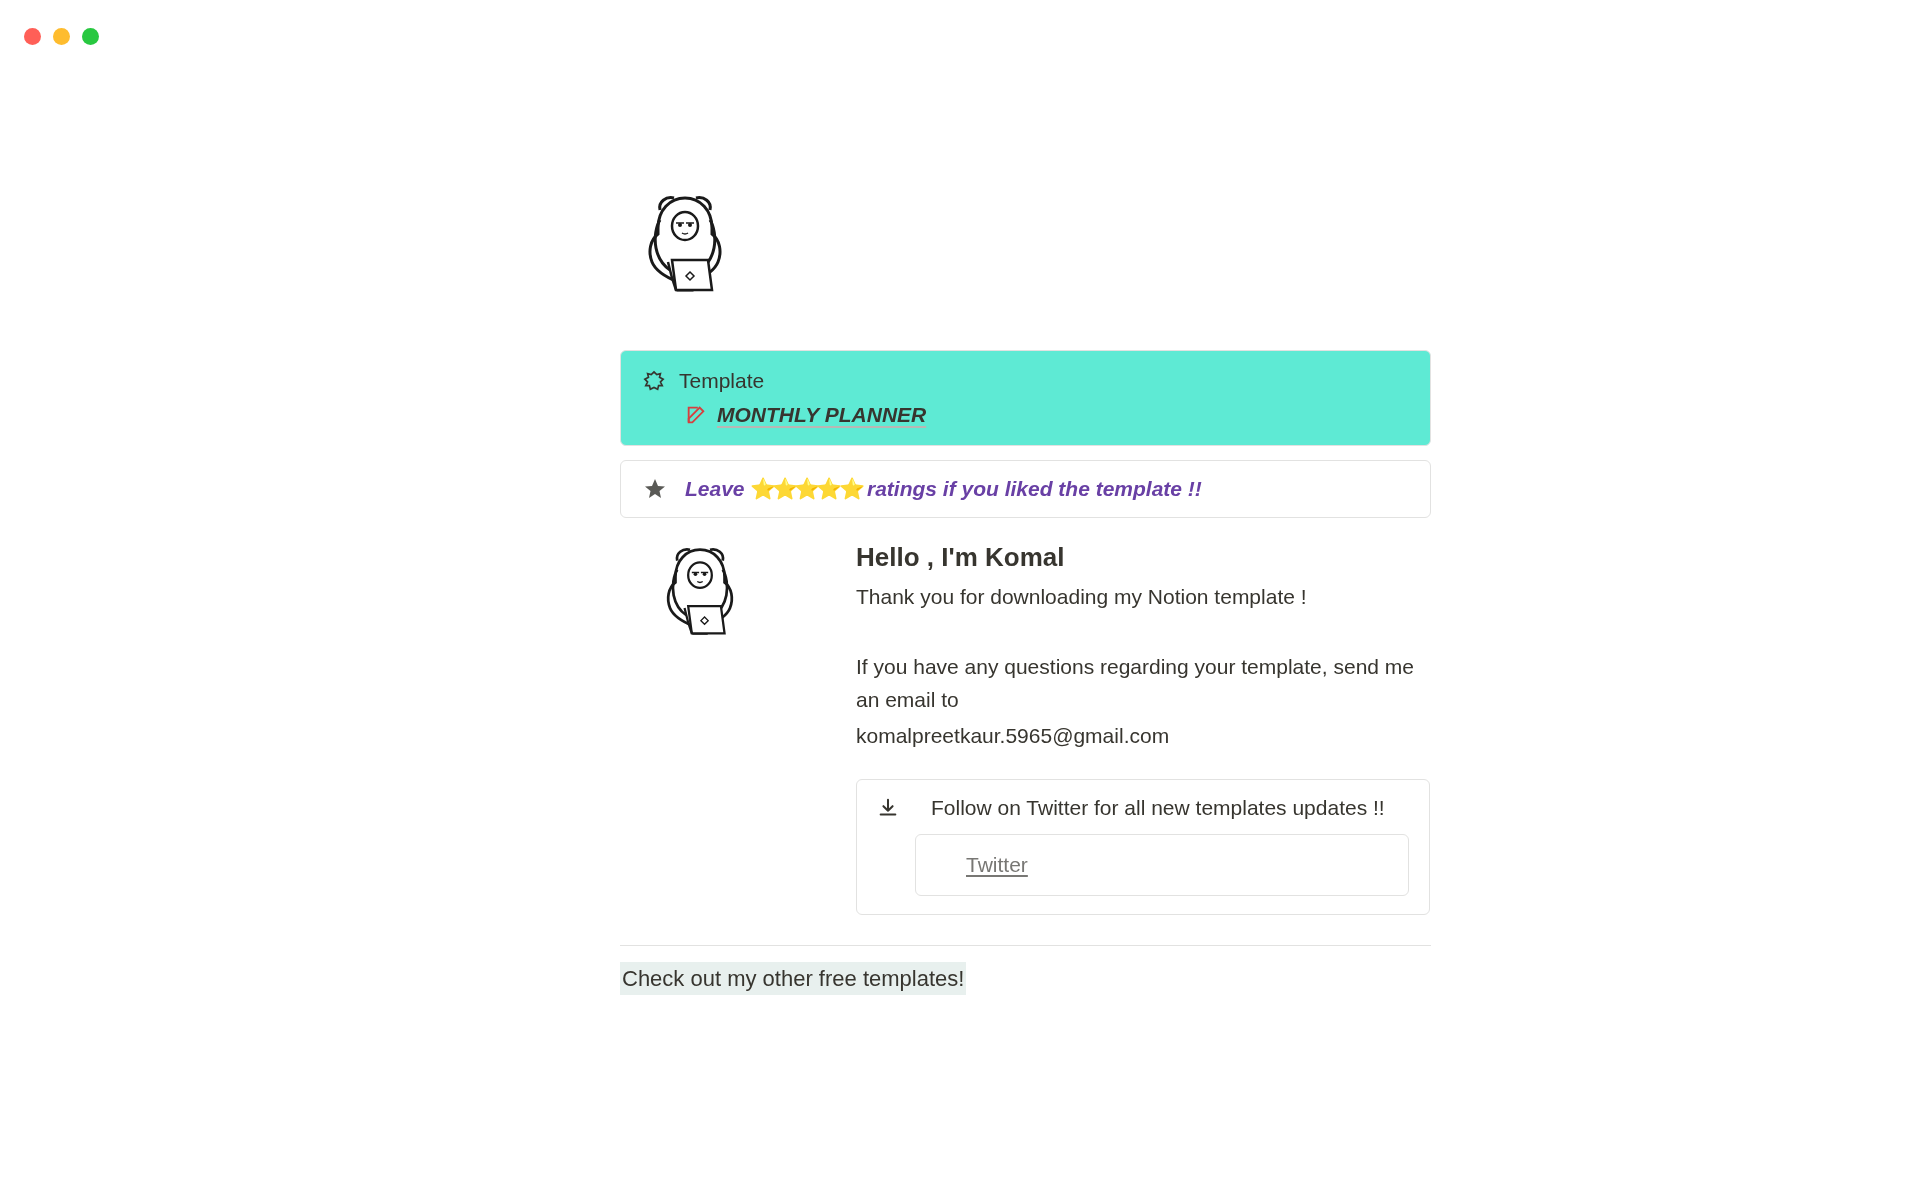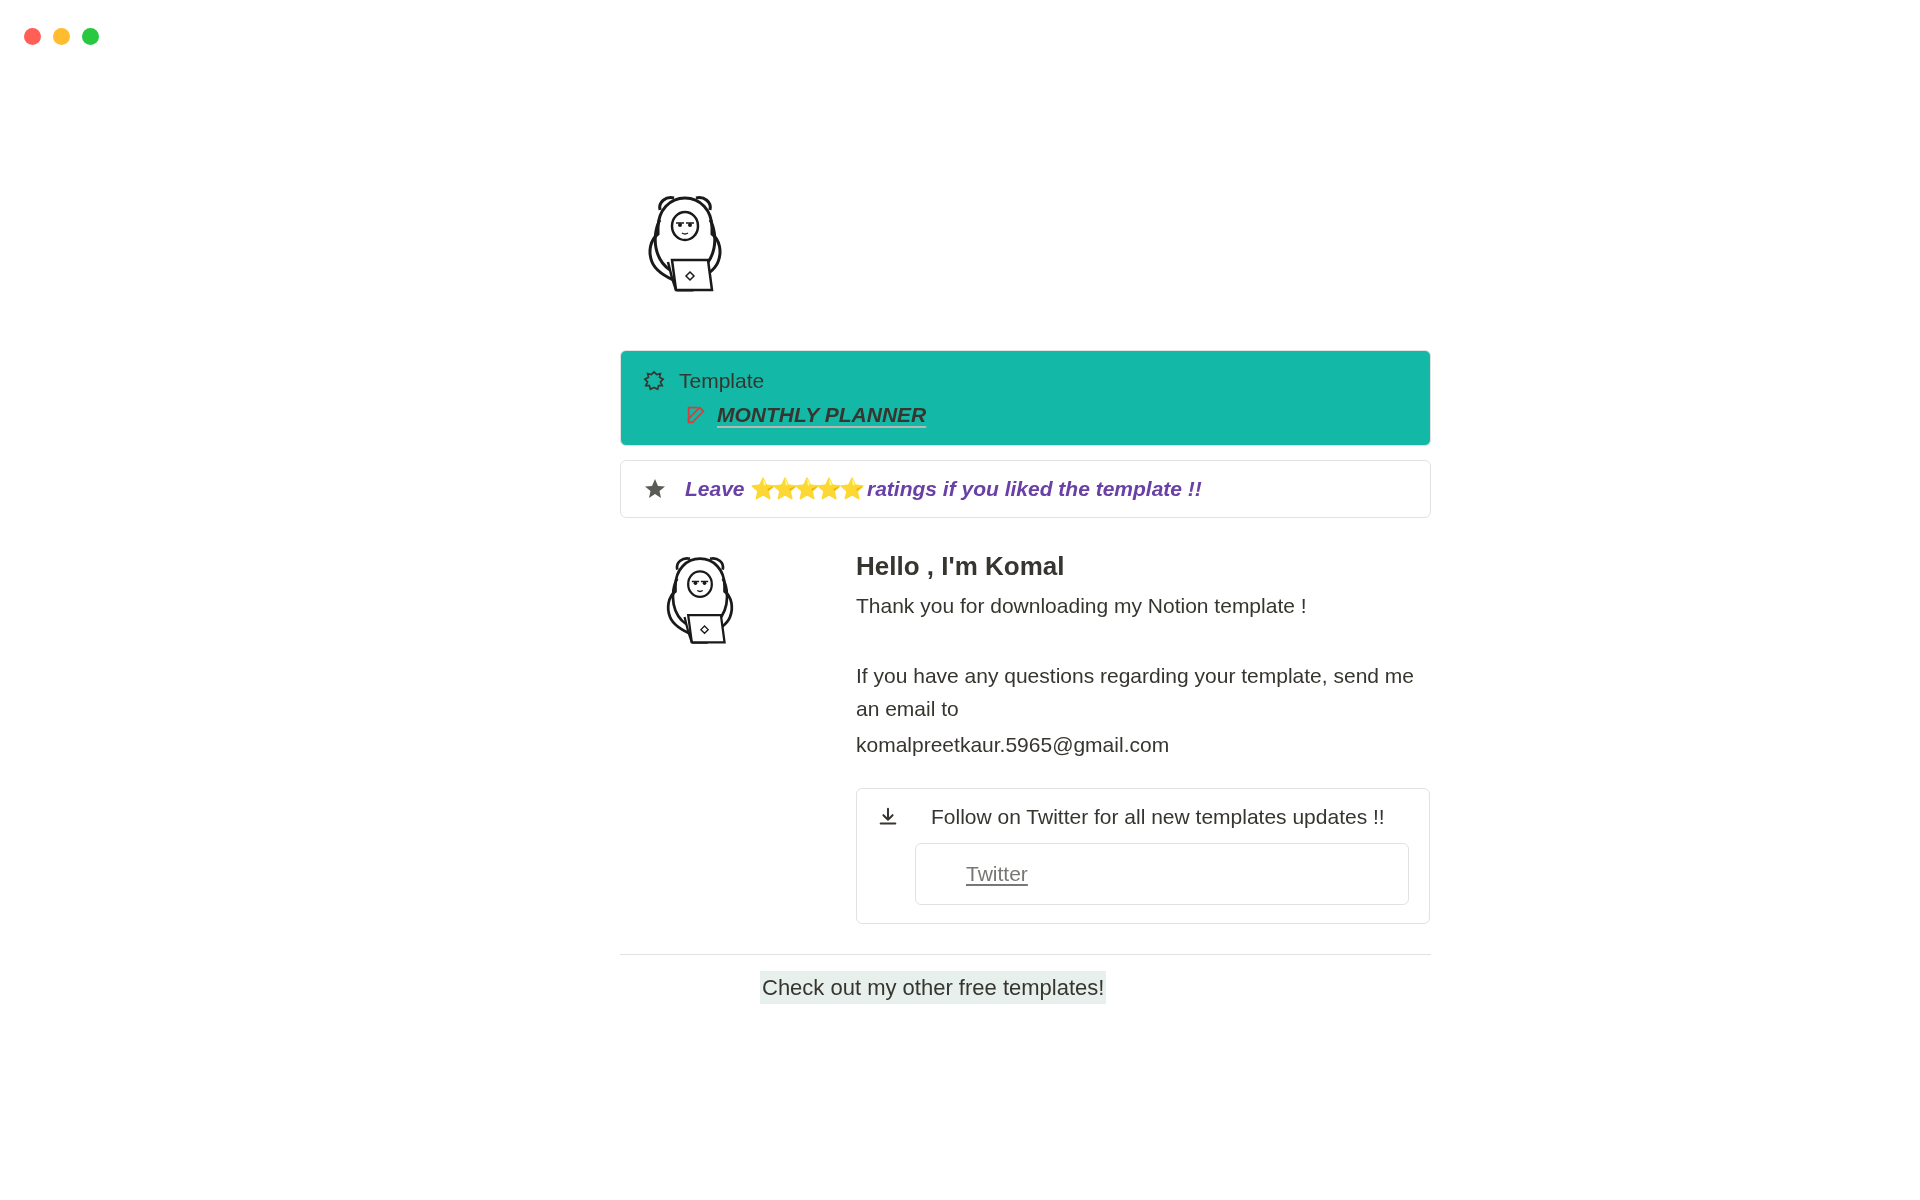--- a/index.html
+++ b/index.html
@@ -47,21 +47,21 @@
       letter-spacing: -0.5px;
     }
 
     .template-box {
       border: 1px solid #e2e2e1;
       border-radius: 6px;
       padding: 18px 22px;
       margin-left: 140px;
       margin-right: 9px;
       margin-bottom: 14px;
-      background: #14b8a6;
+      background: #5eead4;
     }
 
     .template-header {
       display: flex;
       align-items: center;
       gap: 14px;
       font-size: 21px;
       color: #37352f;
       margin-bottom: 10px;
     }
@@ -81,21 +81,21 @@
       text-underline-offset: 4px;
       color: #37352f;
     }
 
     .rating-box {
       border: 1px solid #e2e2e1;
       border-radius: 6px;
       padding: 16px 22px;
       margin-left: 140px;
       margin-right: 9px;
-      margin-bottom: 33px;
+      margin-bottom: 24px;
       display: flex;
       align-items: center;
       gap: 18px;
     }
     .rating-text {
       font-style: italic;
       font-weight: 700;
       font-size: 21px;
       color: #6940a5;
     }
@@ -160,21 +160,20 @@
       text-align: right;
     }
 
     hr.divider {
       border: none;
       border-top: 1px solid #e2e2e1;
       margin: 0 9px 20px 140px;
     }
 
     .footer-text {
-      margin-left: 140px;
       font-size: 22px;
       color: #37352f;
       display: inline;
       background: #e8f0ee;
       padding: 4px 2px;
     }
 
     
     .icon-svg { display: inline-block; vertical-align: middle; }
   </style>

